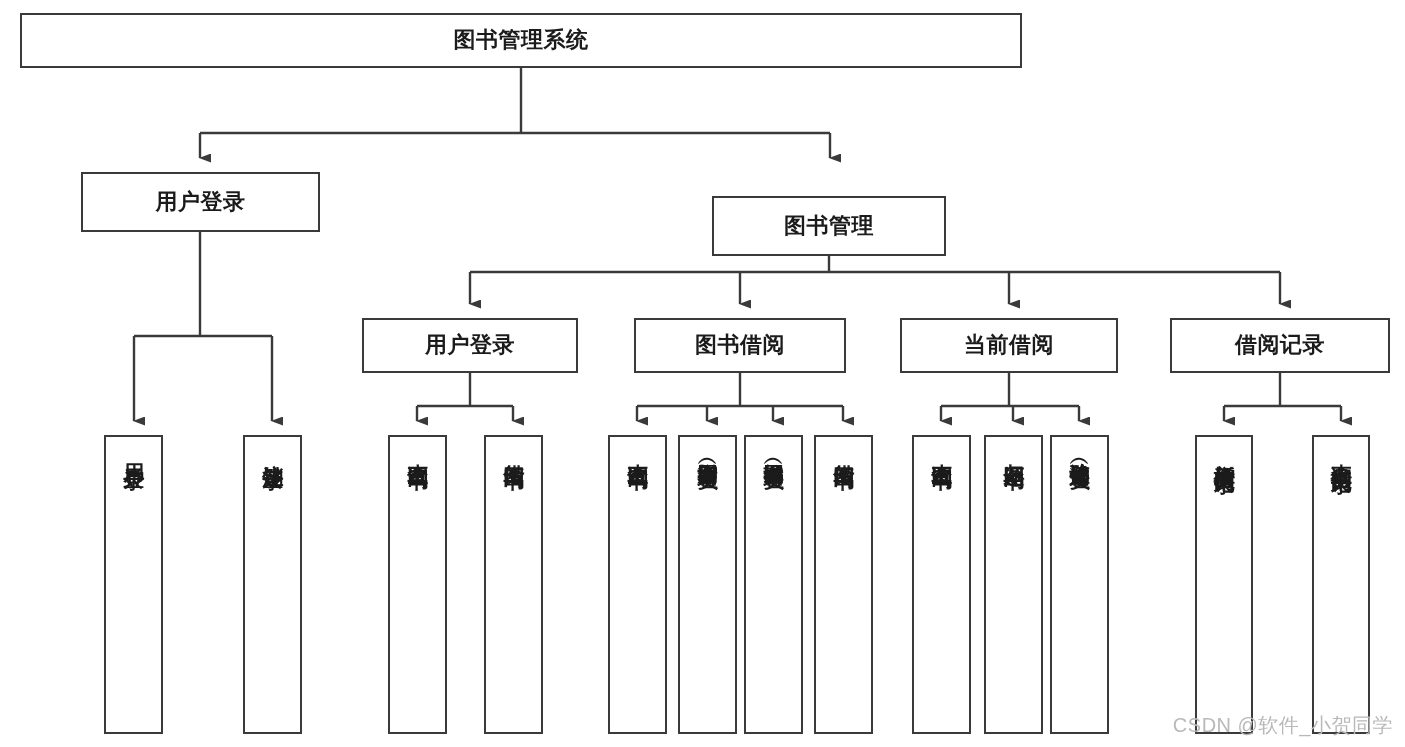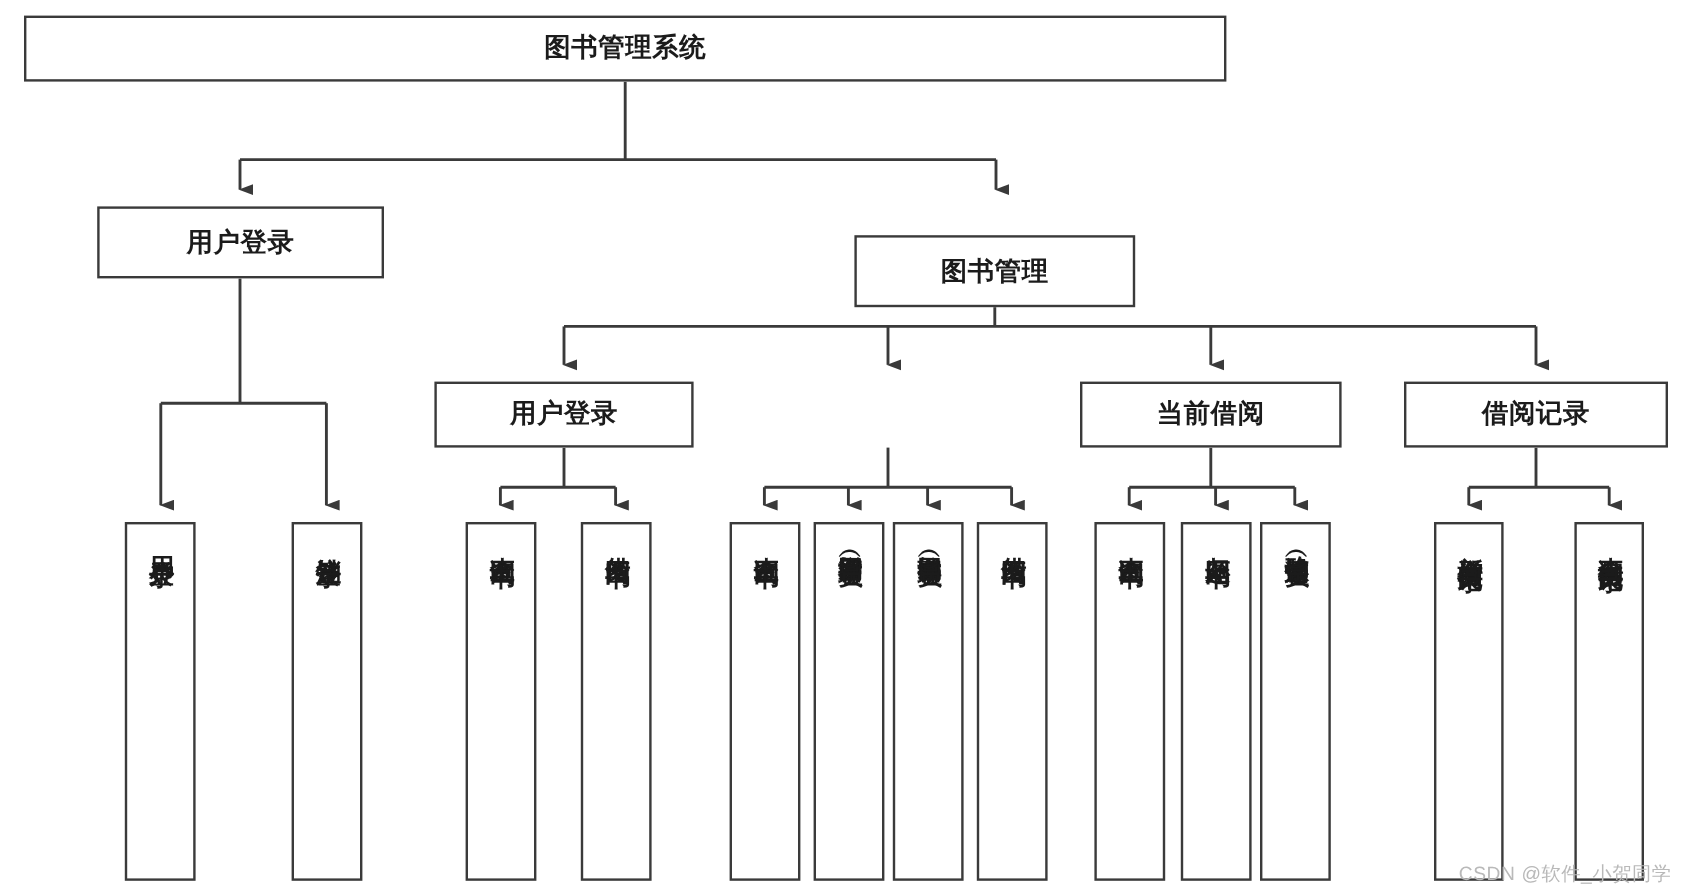--- a/index.html
+++ b/index.html
@@ -60,21 +60,21 @@
     white-space: nowrap;
   }
   .vert.tall-text .label {
     font-size: 20px;
     letter-spacing: 1px;
   }
   #watermark {
     position: absolute;
     right: 12px;
     bottom: 8px;
-    font-size: 16px;
+    font-size: 20px;
     color: #b9b9b9;
     letter-spacing: 0.5px;
     white-space: nowrap;
     pointer-events: none;
   }
 </style>
 </head>
 <body>
 
 <div id="canvas">
@@ -137,20 +137,23 @@
   <div class="node-box horiz" style="left:81px; top:172px; width:239px; height:60px;">
     <span class="label">用户登录</span>
   </div>
   <div class="node-box horiz" style="left:712px; top:172px; width:234px; height:60px;margin-top:24px;">
     <span class="label">图书管理</span>
   </div>
 
   <div class="node-box horiz" style="left:362px; top:318px; width:216px; height:55px;">
     <span class="label">用户登录</span>
   </div>
+  <div class="node-box horiz" style="left:634px; top:318px; width:212px; height:55px;">
+    <span class="label">图书借阅</span>
+  </div>
   <div class="node-box horiz" style="left:1170px; top:318px; width:220px; height:55px;">
     <span class="label">借阅记录</span>
   </div>
   <div class="node-box horiz" style="left:900px; top:318px; width:218px; height:55px;">
     <span class="label">当前借阅</span>
   </div>
 
   <div class="node-box vert" style="left:104px; top:435px; width:59px; height:299px;">
     <span class="label">用户登录</span>
   </div>

